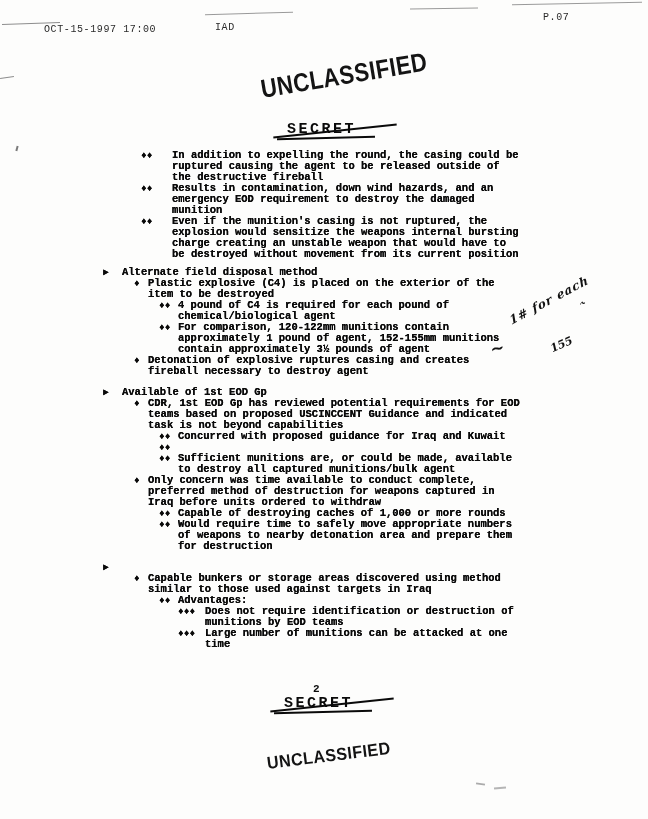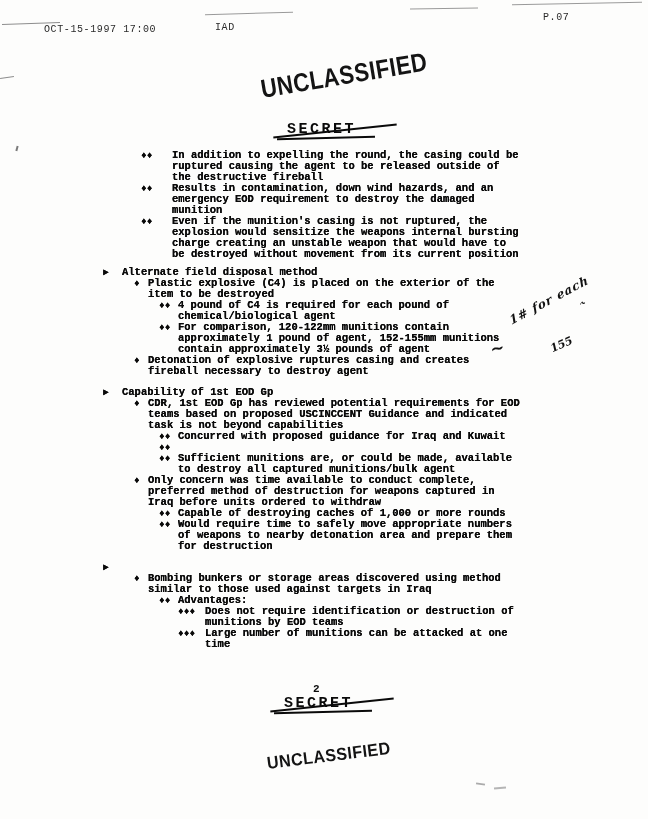--- a/index.html
+++ b/index.html
@@ -176,21 +176,21 @@
         </div>
         <div class="item lvl-b2">
           <span class="marker">♦</span>
           <span class="btext">Detonation of explosive ruptures casing and creates
 fireball necessary to destroy agent</span>
         </div>
       </div>
       <div class="section">
         <div class="item lvl-b1">
           <span class="marker">►</span>
-          <span class="btext">Capability of 1st EOD Gp</span>
+          <span class="btext">Available of 1st EOD Gp</span>
         </div>
         <div class="item lvl-b2">
           <span class="marker">♦</span>
           <span class="btext">CDR, 1st EOD Gp has reviewed potential requirements for EOD
 teams based on proposed USCINCCENT Guidance and indicated
 task is not beyond capabilities</span>
         </div>
         <div class="item lvl-b3">
           <span class="marker">♦♦</span>
           <span class="btext">Concurred with proposed guidance for Iraq and Kuwait</span>
@@ -219,21 +219,21 @@
 of weapons to nearby detonation area and prepare them
 for destruction</span>
         </div>
       </div>
       <div class="section">
         <div class="item lvl-b1">
           <span class="marker">►</span>
         </div>
         <div class="item lvl-b2">
           <span class="marker">♦</span>
-          <span class="btext">Bombing bunkers or storage areas discovered using method
+          <span class="btext">Capable bunkers or storage areas discovered using method
 similar to those used against targets in Iraq</span>
         </div>
         <div class="item lvl-b3">
           <span class="marker">♦♦</span>
           <span class="btext">Advantages:</span>
         </div>
         <div class="item lvl-b4">
           <span class="marker">♦♦♦</span>
           <span class="btext">Does not require identification or destruction of
 munitions by EOD teams</span>

